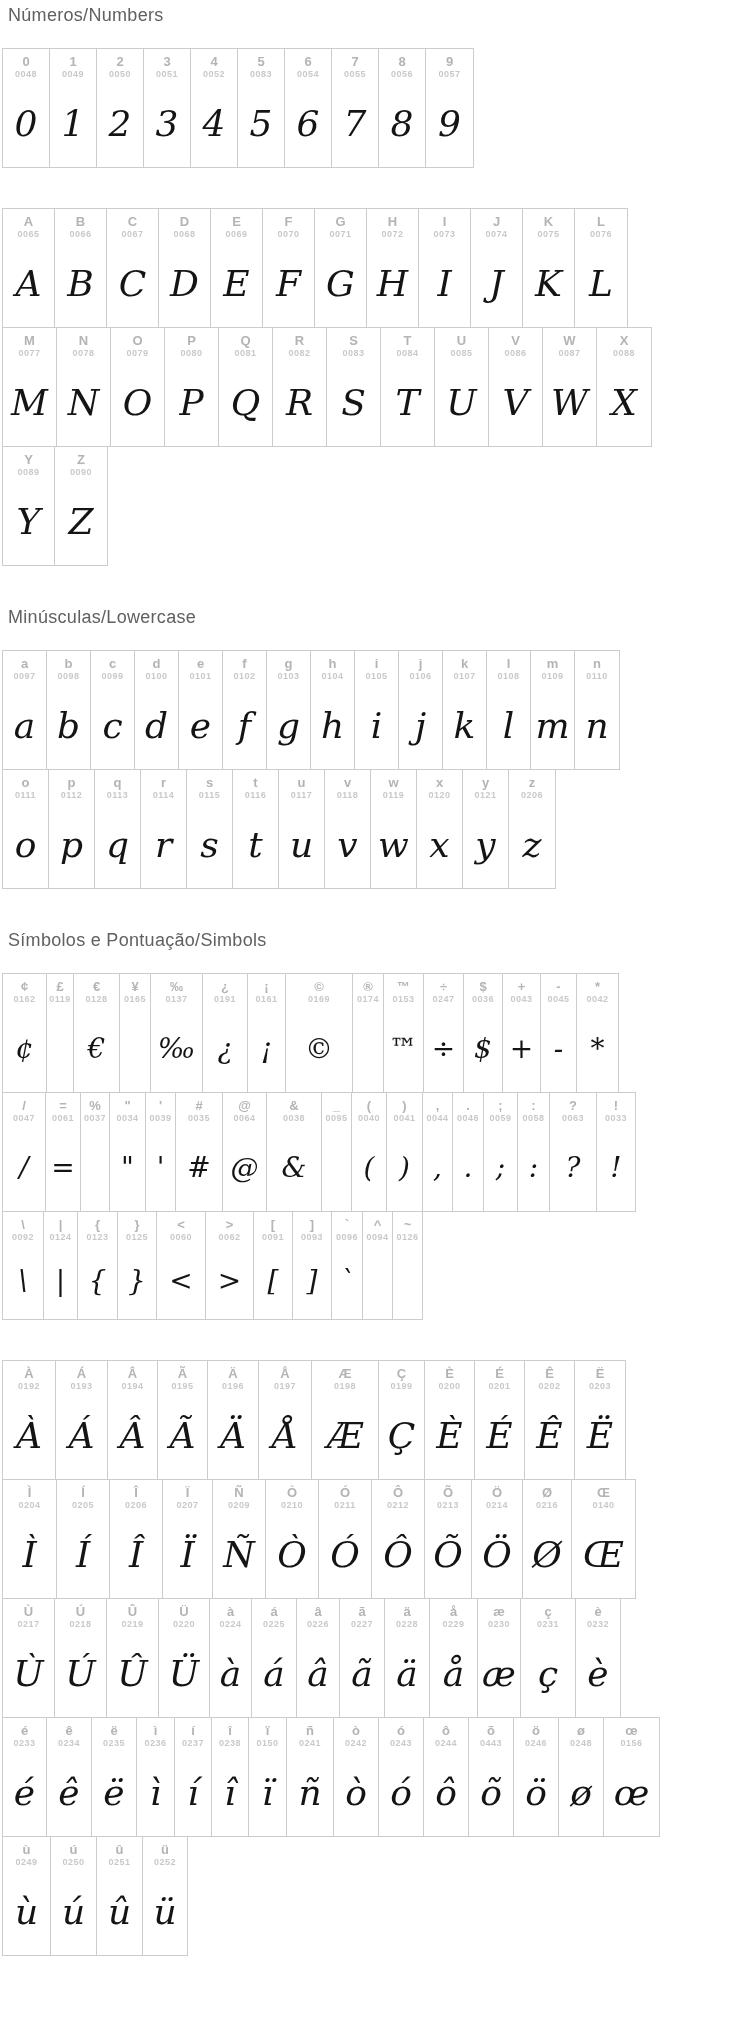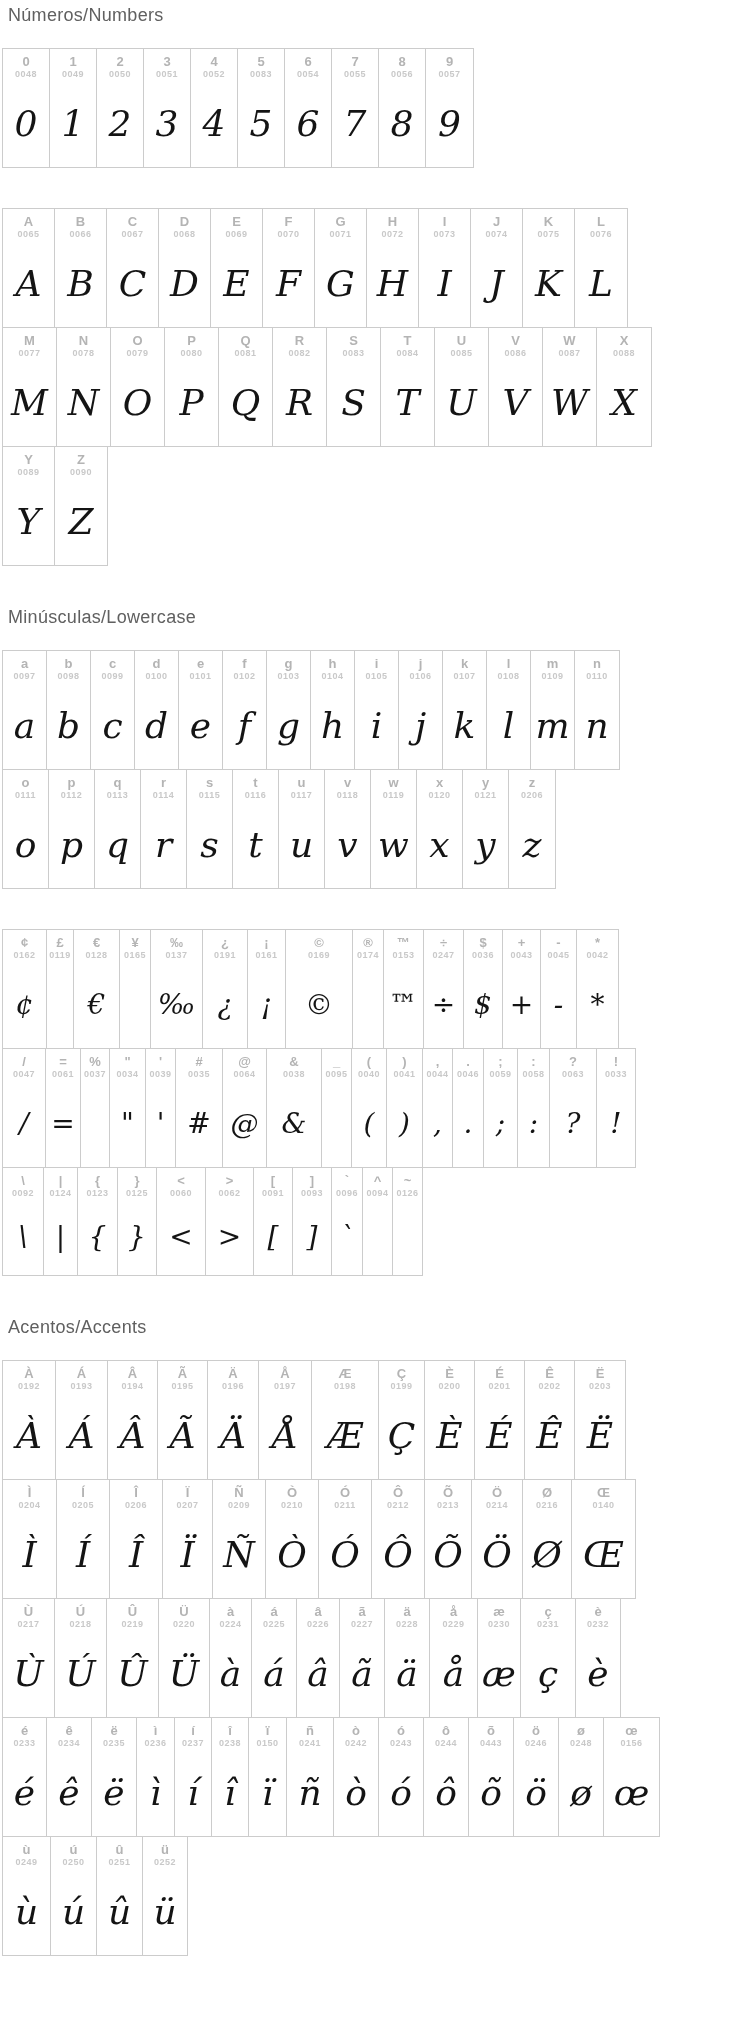--- a/index.html
+++ b/index.html
@@ -372,20 +372,21 @@
           </div>
           <div class="cell" style="width: 46px;">
             <span class="char-label">z</span>
             <span class="char-code">0206</span>
             <div class="glyph">z</div>
           </div>
         </div>
       </div>
     </section>
     <section class="section symbols">
+      <h2 class="section-title">Símbolos e Pontuação/Simbols</h2>
       <div class="rows">
         <div class="row">
           <div class="cell" style="width: 44px;">
             <span class="char-label">¢</span>
             <span class="char-code">0162</span>
             <div class="glyph">¢</div>
           </div>
           <div class="cell" style="width: 27px;">
             <span class="char-label">£</span>
             <span class="char-code">0119</span>
@@ -597,21 +598,20 @@
           </div>
           <div class="cell" style="width: 29px; height: 107px;">
             <span class="char-label">~</span>
             <span class="char-code">0126</span>
             <div class="glyph"></div>
           </div>
         </div>
       </div>
     </section>
     <section class="section accents">
-      <h2 class="section-title">Acentos/Accents</h2>
       <div class="rows">
         <div class="row">
           <div class="cell" style="width: 53px;">
             <span class="char-label">À</span>
             <span class="char-code">0192</span>
             <div class="glyph">À</div>
           </div>
           <div class="cell" style="width: 52px;">
             <span class="char-label">Á</span>
             <span class="char-code">0193</span>

